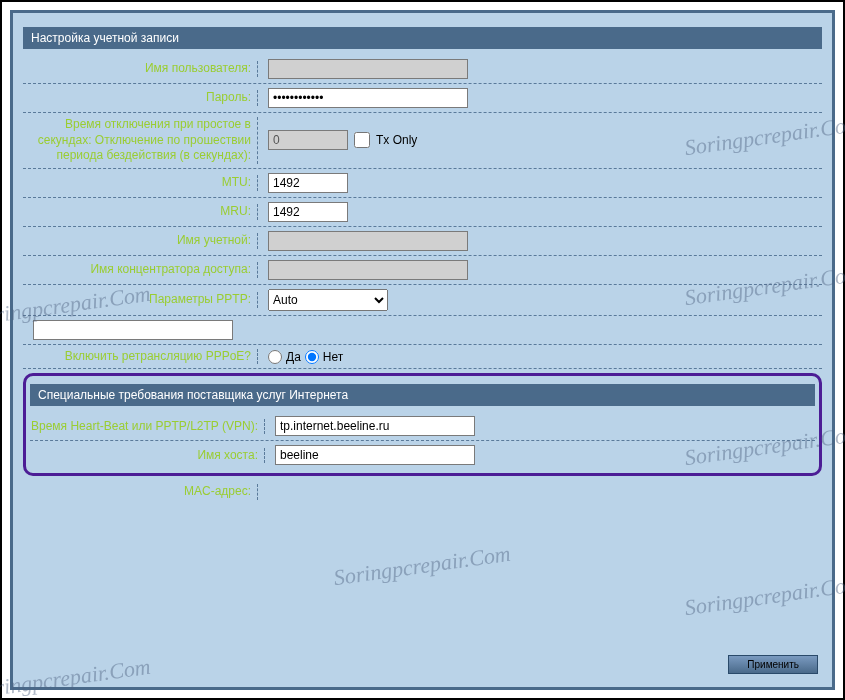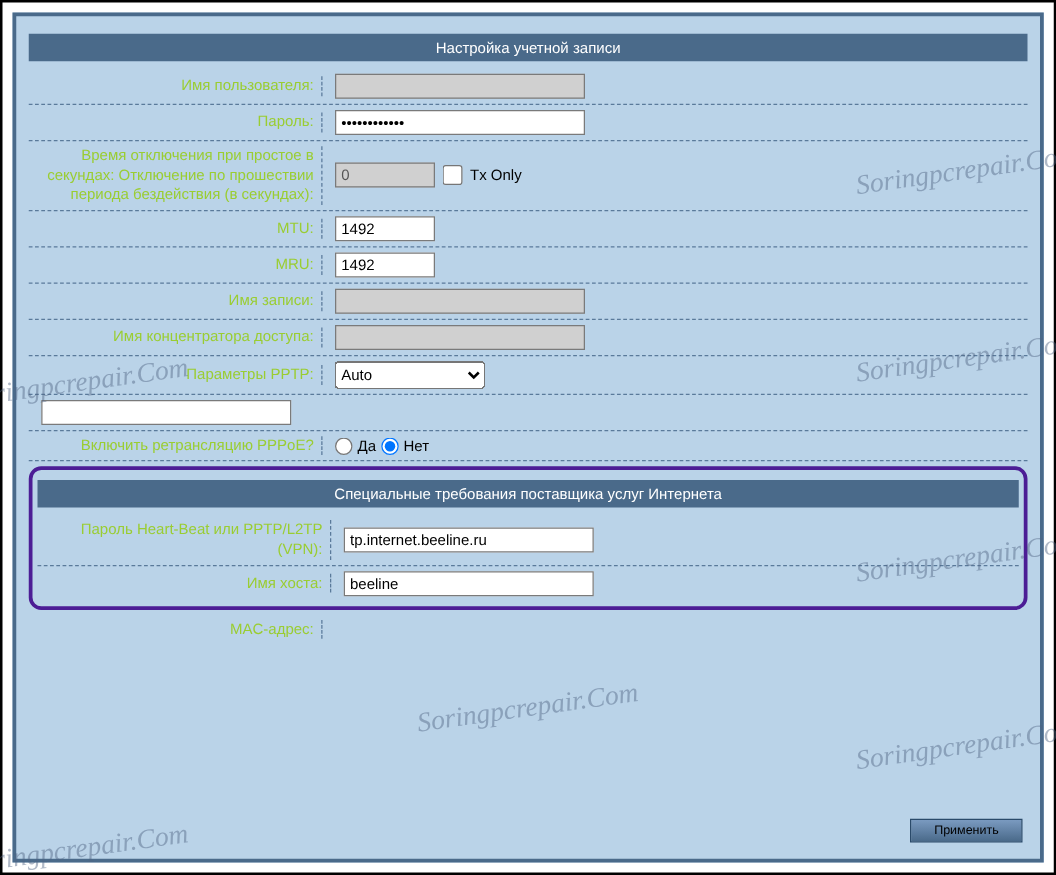--- a/index.html
+++ b/index.html
@@ -24,21 +24,20 @@
   height: 100%;
   position: relative;
   padding: 10px 10px 40px 10px;
 }
 .section-title {
   background: #4a6a8a;
   color: #fff;
   padding: 4px 8px;
   font-size: 12px;
   margin: 4px 0 6px 0;
-  text-align: center;
 }
 .row {
   display: flex;
   align-items: center;
   padding: 4px 0;
   border-bottom: 1px dashed #5a7a9a;
 }
 .row:last-child { border-bottom: none; }
 .label {
   width: 235px;
@@ -144,21 +143,21 @@
   </div>
 
   <div class="row">
     <div class="label">MRU:</div>
     <div class="field">
           <input type="text" class="w80" value="1492" style="">
         </div>
   </div>
 
   <div class="row">
-    <div class="label">Имя записи:</div>
+    <div class="label">Имя учетной:</div>
     <div class="field">
           <input type="text" class="w200" disabled="" style="">
         </div>
   </div>
 
   <div class="row">
     <div class="label">Имя концентратора доступа:</div>
     <div class="field">
           <input type="text" class="w200" disabled="" style="">
         </div>
@@ -185,21 +184,21 @@
       <input type="radio" name="relay" style="">
       <label>Да</label>
       <input type="radio" name="relay" checked="" style="">
       <label>Нет</label>
     </div>
   </div>
 
   <div class="highlight-box">
     <div class="section-title">Специальные требования поставщика услуг Интернета</div>
     <div class="row">
-      <div class="label">Пароль Heart-Beat или PPTP/L2TP (VPN):</div>
+      <div class="label">Время Heart-Beat или PPTP/L2TP (VPN):</div>
       <div class="field">
             <input type="text" class="w200" value="tp.internet.beeline.ru" style="">
           </div>
     </div>
     <div class="row">
       <div class="label">Имя хоста:</div>
       <div class="field">
             <input type="text" class="w200" value="beeline" style="">
           </div>
     </div>

